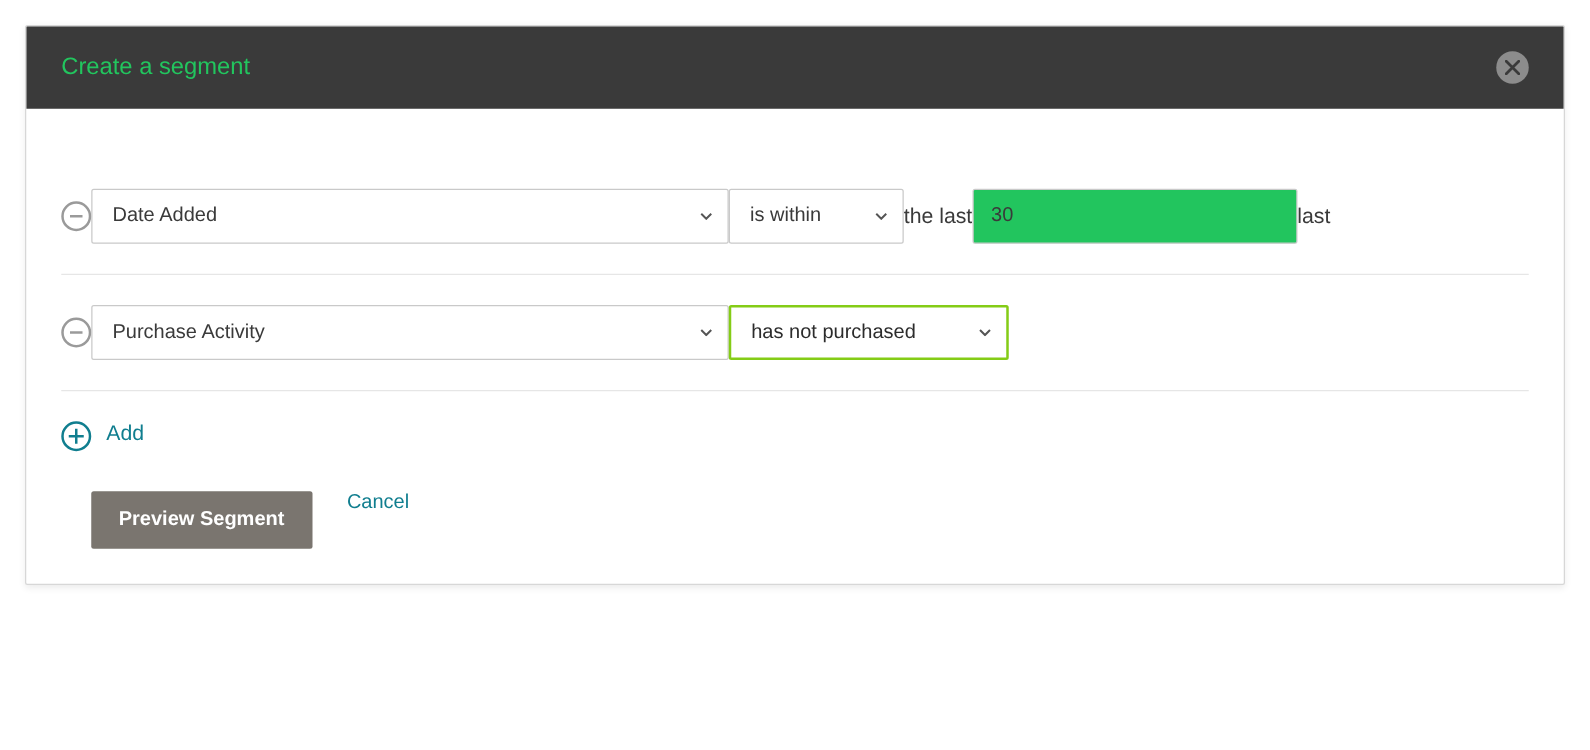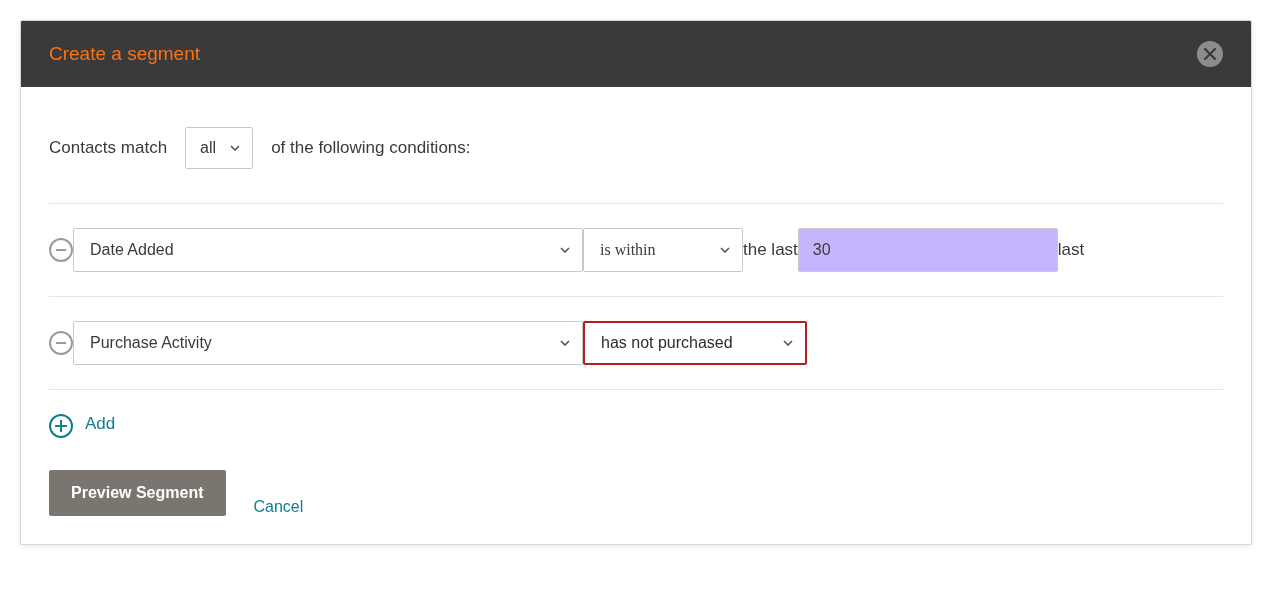--- a/index.html
+++ b/index.html
@@ -13,21 +13,21 @@
   .modal {
     width: 1232px;
     border: 1px solid #d7d7d7;
     border-radius: 2px;
     box-shadow: 0 2px 6px rgba(0,0,0,0.08);
     background: #fff;
     overflow: hidden;
   }
   .modal-header {
     background: #3a3a3a;
-    color: #f97316;
+    color: #22c55e;
     padding: 20px 28px;
     display: flex;
     align-items: center;
     justify-content: space-between;
     font-size: 19px;
     font-weight: 400;
   }
   .close-btn {
     width: 26px;
     height: 26px;
@@ -59,21 +59,21 @@
     background: #fff;
     height: 44px;
     padding: 0 38px 0 16px;
     font-size: 16px;
     color: #3a3a3a;
     cursor: pointer;
     border-radius: 2px;
     white-space: nowrap;
   }
   .select.small { height: 42px; padding: 0 36px 0 14px; }
-  .select.teal { border: 2px solid #b91c1c; color:#2c2c2c; }
+  .select.teal { border: 2px solid #84cc16; color:#2c2c2c; }
   .select .caret {
     position: absolute;
     right: 12px;
     top: 50%;
     transform: translateY(-50%);
     pointer-events: none;
   }
   .caret svg { display:block; }
   .cond-row {
     display: flex;
@@ -91,30 +91,30 @@
     justify-content: center;
     cursor: pointer;
     flex: 0 0 24px;
   }
   .remove-btn .dash {
     width: 10px;
     height: 2px;
     background: #9a9a9a;
   }
   .field-select { width: 510px; }
-  .op-select { width: 160px; font-family: Liberation Serif, serif; }
+  .op-select { width: 140px; }
   .op-select2 { width: 224px; }
   .static-text { font-size: 17px; color:#3a3a3a; }
   .text-input {
     border: 1px solid #c9c9c9;
     height: 44px;
     padding: 0 14px;
     font-size: 16px;
     color: #3a3a3a;
-    background:#c4b5fd;
+    background:#22c55e;
     border-radius: 2px;
     width: 260px;
   }
   .add-row {
     display: flex;
     align-items: flex-start;
     gap: 12px;
     padding: 24px 0 32px 0;
     color: #107e8f;
     font-size: 17px;
@@ -132,22 +132,23 @@
     content:"";
     position:absolute;
     background:#107e8f;
     top:50%; left:50%;
     transform: translate(-50%,-50%);
   }
   .add-icon::before { width:12px; height:2px; }
   .add-icon::after  { width:2px; height:12px; }
   .footer-row {
     display:flex;
-    align-items:flex-end;
+    align-items:flex-start;
     gap: 28px;
+    margin-left: 24px;
   }
   .btn-primary {
     background:#7a756f;
     color:#fff;
     border:none;
     padding: 14px 22px;
     font-size: 16px;
     font-weight: 600;
     cursor:pointer;
     border-radius:2px;
@@ -169,32 +170,20 @@
       <span>
         <svg width="12" height="12" viewBox="0 0 12 12">
             <path d="M1 1 L11 11 M11 1 L1 11" stroke="#3a3a3a" stroke-width="2.2" stroke-linecap="round"></path>
           </svg>
       </span>
     </div>
   </div>
 
   <div class="modal-body">
 
-    <div class="match-row">
-      <span>Contacts match</span>
-      <div class="select small">
-        <span>all</span>
-        <span class="caret">
-          <svg width="10" height="6" viewBox="0 0 10 6">
-              <path d="M1 1 L5 5 L9 1" fill="none" stroke="#555" stroke-width="1.6"></path>
-            </svg>
-        </span>
-      </div>
-      <span>of the following conditions:</span>
-    </div>
 
     <div class="cond-row">
       <div class="remove-btn">
         <span class="dash"></span>
       </div>
       <div class="select field-select">
         <span>Date Added</span>
         <span class="caret">
           <svg width="10" height="6" viewBox="0 0 10 6">
               <path d="M1 1 L5 5 L9 1" fill="none" stroke="#555" stroke-width="1.6"></path>

